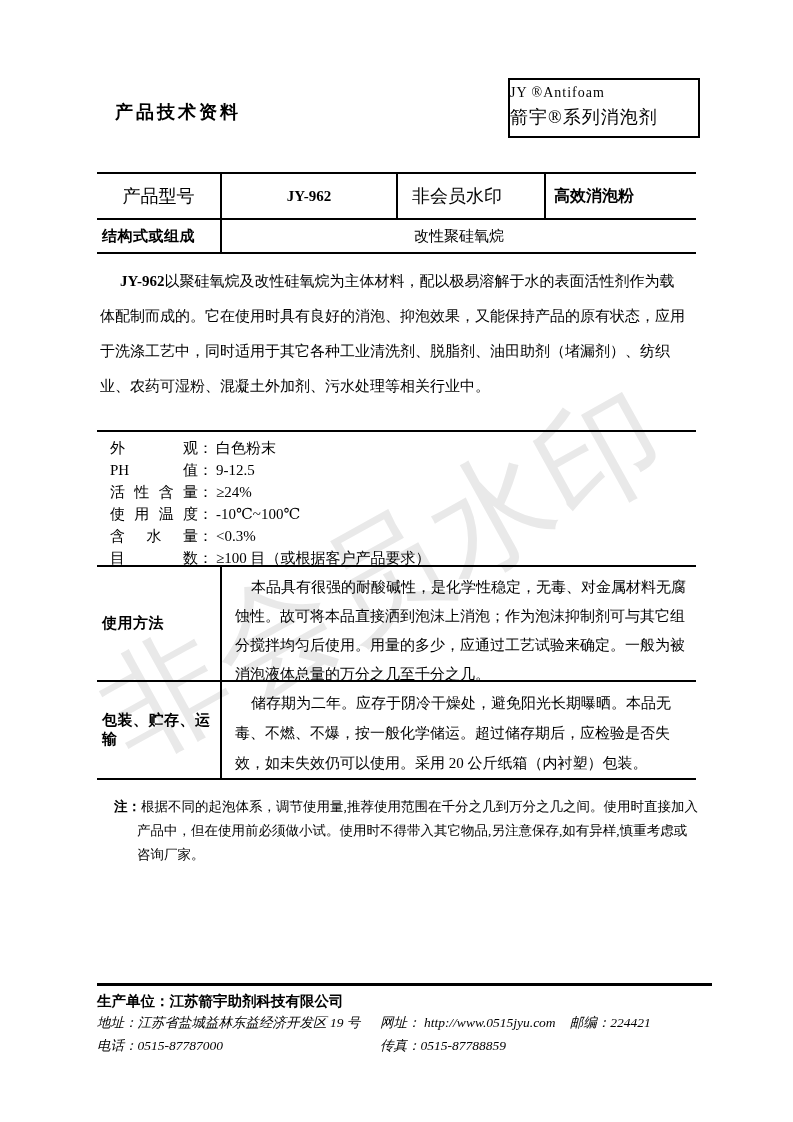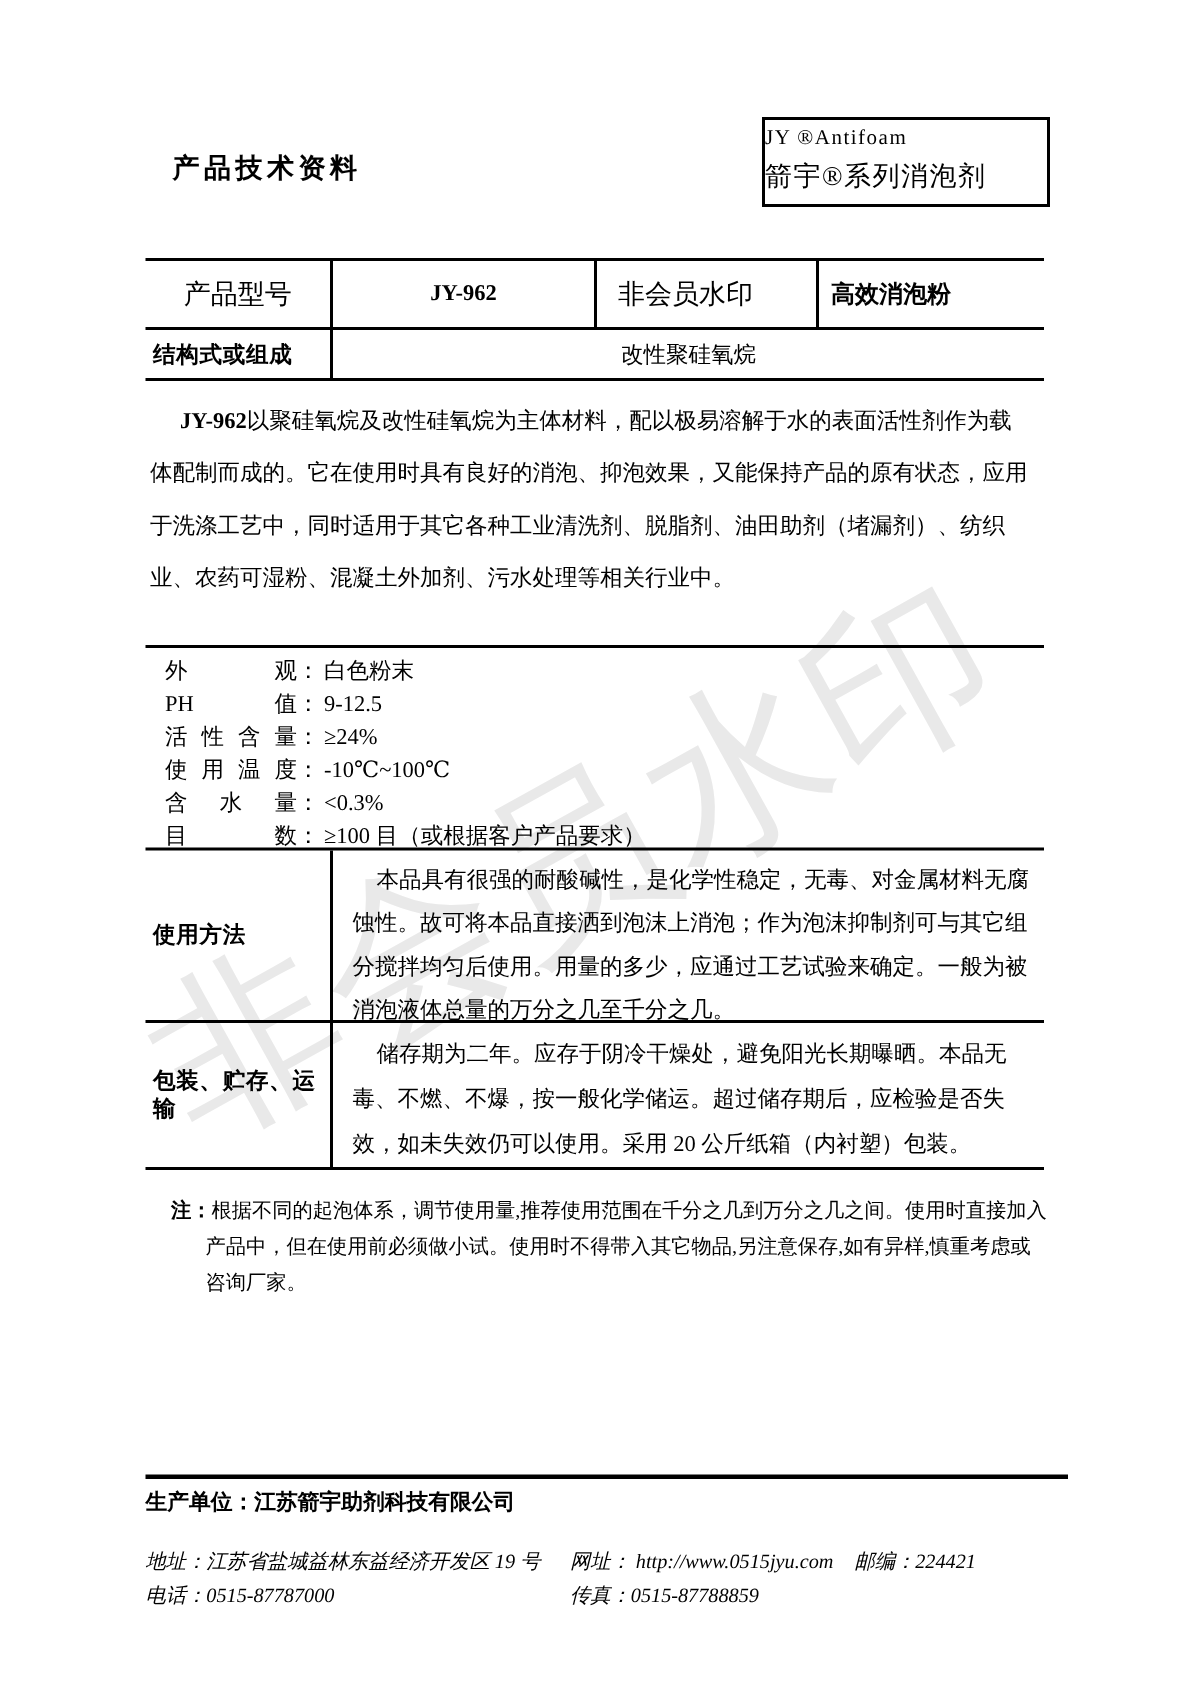--- a/index.html
+++ b/index.html
@@ -72,21 +72,21 @@
     position:absolute; left:114px; top:795px; width:586px;
     font-size:13.5px; line-height:24px;
     padding-left:23px; text-indent:-23px;
   }
   .note-label { font-weight:bold; }
   
   .footer {
     position:absolute; left:97px; top:983px; width:615px;
     border-top:3px solid #000; padding-top:6px; font-size:13.5px;
   }
-  .footer .producer { font-weight:bold; font-size:14.5px; margin-bottom:18px; }
+  .footer .producer { font-weight:bold; font-size:14.5px; margin-bottom:0; }
   .footer .f-grid { display:flex; line-height:23px;font-style:italic; }
   .footer .f-left { flex:0 0 283px; }
   .footer .f-right { flex:1 1 auto; }
   .postcode { margin-left:14px; }
 </style>
 </head>
 <body>
 
 <div class="watermark" style="color: rgb(233, 233, 233);">非会员水印</div>
 

